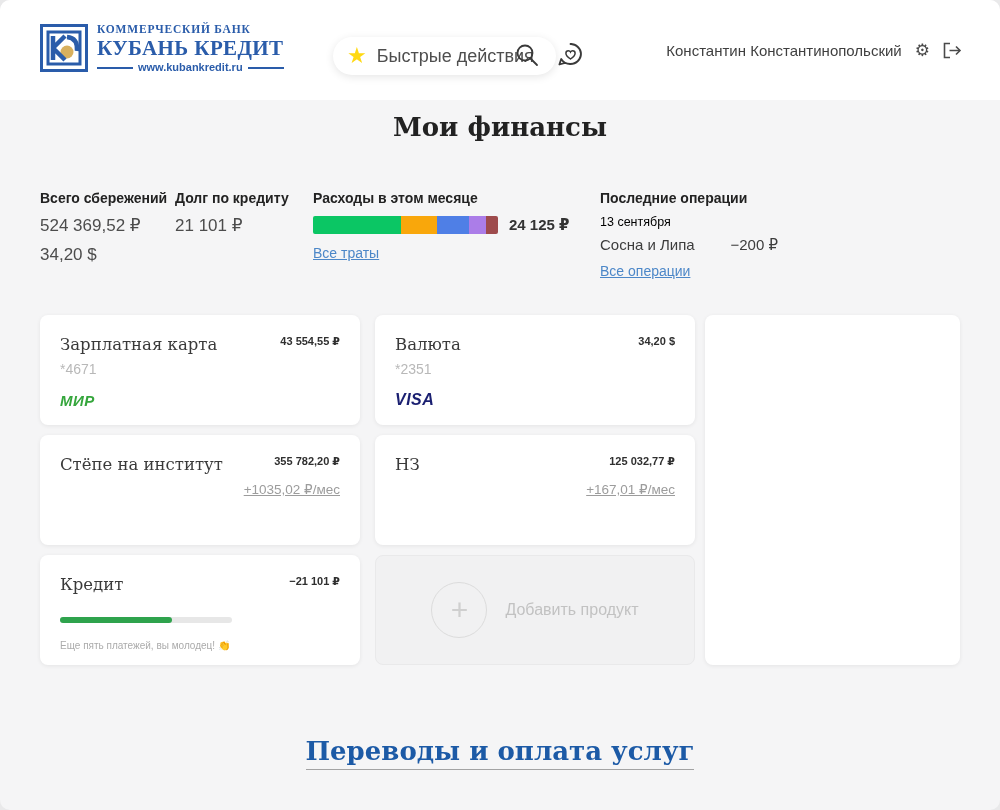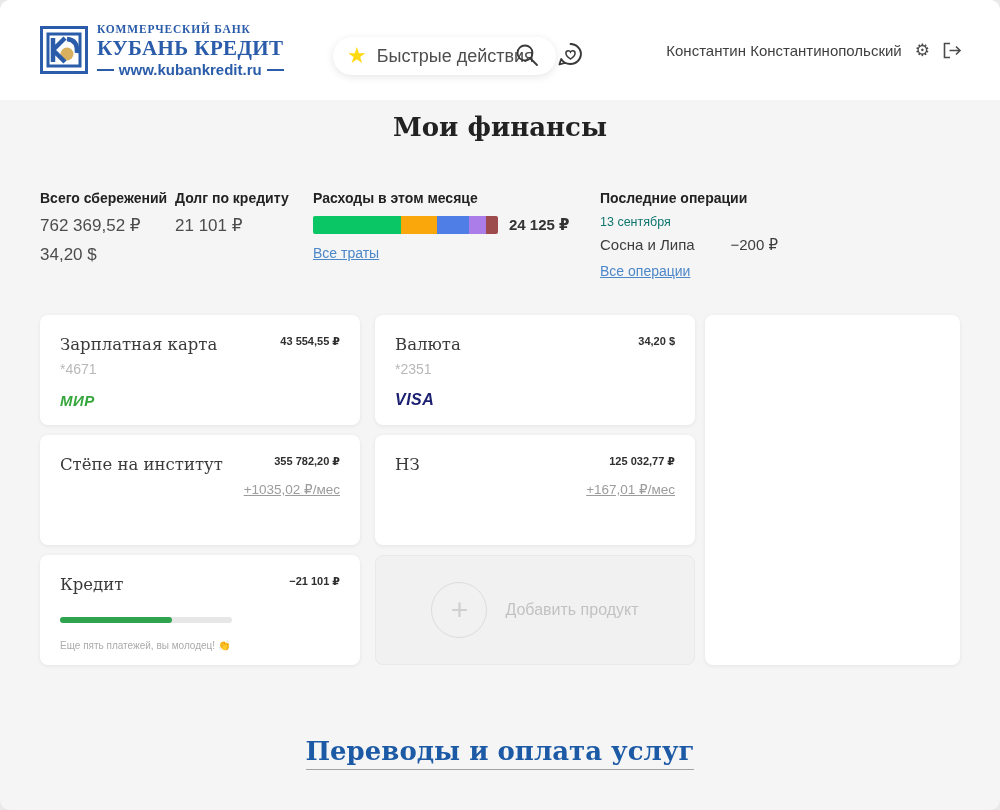--- a/index.html
+++ b/index.html
@@ -4,21 +4,21 @@
 <style>
   html,body{margin:0;padding:0;background:#e9e9ea;}
   .app{position:relative;width:1000px;height:810px;background:#f5f5f6;overflow:hidden;
        font-family:"Liberation Sans","DejaVu Sans",sans-serif;border-radius:10px;}
   
   .header{position:absolute;left:0;top:0;width:1000px;height:100px;background:#ffffff;}
   .logo{position:absolute;left:40px;top:23px;display:flex;align-items:center;gap:9px;cursor:pointer;}
   .logo-text{display:flex;flex-direction:column;line-height:1.05;color:#2a5caa;}
   .logo-line1{font-size:11.5px;font-weight:bold;letter-spacing:0.8px;font-family:"Liberation Serif","DejaVu Serif",serif;}
   .logo-line2{font-size:21px;font-weight:bold;letter-spacing:0.4px;font-family:"Liberation Serif","DejaVu Serif",serif;margin-top:2px;}
-  .logo-line3{display:flex;align-items:center;gap:5px;font-size:15px;font-weight:bold;margin-top:3px;}
+  .logo-line3{display:flex;align-items:center;gap:5px;font-size:11px;font-weight:bold;margin-top:3px;}
   .logo-line3::before,.logo-line3::after{content:"";flex:1;height:2px;background:#2a5caa;}
   .pill{position:absolute;left:333px;top:37px;height:38px;display:flex;align-items:center;gap:10px;
         background:#fff;border-radius:20px;padding:0 22px 0 14px;box-shadow:0 2px 8px rgba(0,0,0,0.10);
         cursor:pointer;border:none;}
   .star{color:#ffd912;font-size:22px;line-height:1;}
   .pill-label{font-size:18px;color:#4e4e4e;}
   .hicon{position:absolute;top:41px;cursor:pointer;}
   .user-area{position:absolute;right:38px;top:0;height:100px;display:flex;align-items:center;gap:13px;}
   .user-name{font-size:15px;color:#3f3f3f;cursor:pointer;}
   .gear{font-size:17px;color:#4a4a4a;cursor:pointer;line-height:1;}
@@ -30,21 +30,21 @@
   .sum-val{font-size:17px;color:#4c4c4c;margin-top:9px;}
   .s1{position:absolute;left:40px;top:190px;}
   .s2{position:absolute;left:175px;top:190px;}
   .s3{position:absolute;left:313px;top:190px;width:270px;}
   .bar-row{display:flex;align-items:center;gap:11px;margin-top:10px;}
   .expense-bar{display:flex;width:185px;height:18px;border-radius:2px;overflow:hidden;}
   .expense-total{font-size:15px;font-weight:bold;color:#333;}
   .blue-link{font-size:14px;color:#4c87c8;text-decoration:underline;cursor:pointer;display:inline-block;}
   .s3 .blue-link{margin-top:11px;}
   .s4{position:absolute;left:600px;top:190px;width:180px;}
-  .op-date{font-size:12.5px;color:#0f766e;margin-top:9px;}
+  .op-date{font-size:12.5px;color:#000000;margin-top:9px;}
   .op-row{display:flex;justify-content:space-between;margin-top:7px;font-size:15px;color:#3d3d3d;width:178px;}
   .s4 .blue-link{margin-top:9px;text-decoration:underline;}
   
   .card{position:absolute;width:320px;height:110px;background:#fff;border-radius:8px;
         box-shadow:0 1px 4px rgba(0,0,0,0.07);box-sizing:border-box;padding:20px;cursor:pointer;}
   .card-title{font-family:"DejaVu Serif","Liberation Serif",serif;font-size:16.5px;color:#3a3a3a;}
   .card-amount{position:absolute;right:20px;top:20px;font-size:11px;font-weight:bold;color:#2f2f2f;}
   .card-sub{font-size:14px;color:#b8b8b8;margin-top:7px;}
   .card-rate{position:absolute;right:20px;top:46px;font-size:13.5px;color:#9c9c9c;text-decoration:underline;}
   .badge{position:absolute;left:20px;bottom:16px;font-style:italic;font-weight:bold;letter-spacing:0.5px;margin-top:24px;}
@@ -116,21 +116,21 @@
           <path d="M13 4.5 L17 8.5 L13 12.5"></path>
         </svg>
       </span>
     </div>
   </div>
 
   <div class="page-title">Мои финансы</div>
 
   <div class="s1">
     <div class="sum-label">Всего сбережений</div>
-    <div class="sum-val">762 369,52 ₽</div>
+    <div class="sum-val">524 369,52 ₽</div>
     <div class="sum-val">34,20 $</div>
   </div>
 
   <div class="s2">
     <div class="sum-label">Долг по кредиту</div>
     <div class="sum-val">21 101 ₽</div>
   </div>
 
   <div class="s3">
     <div class="sum-label">Расходы в этом месяце</div>

